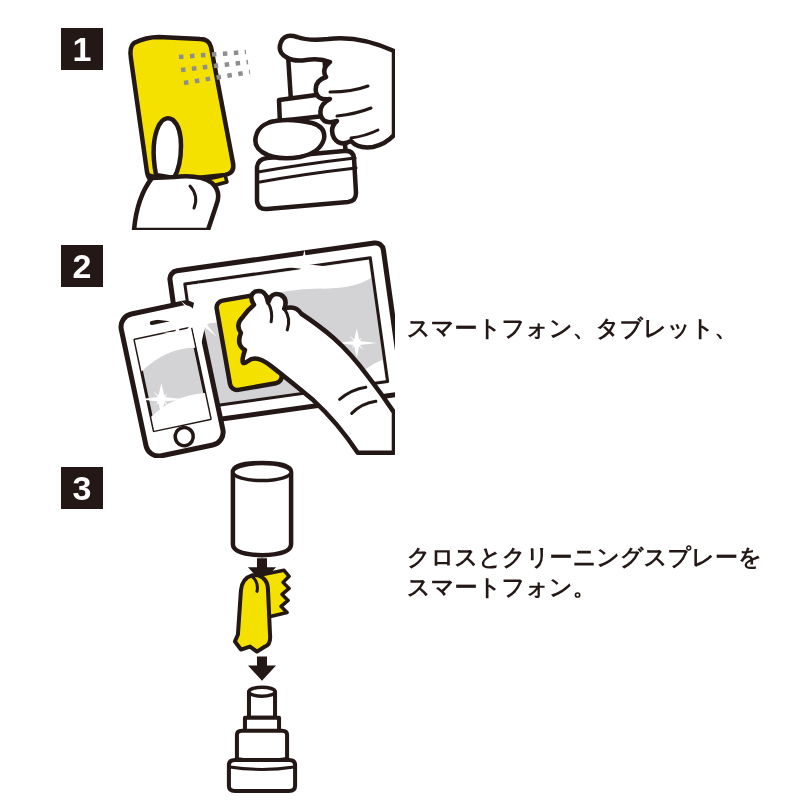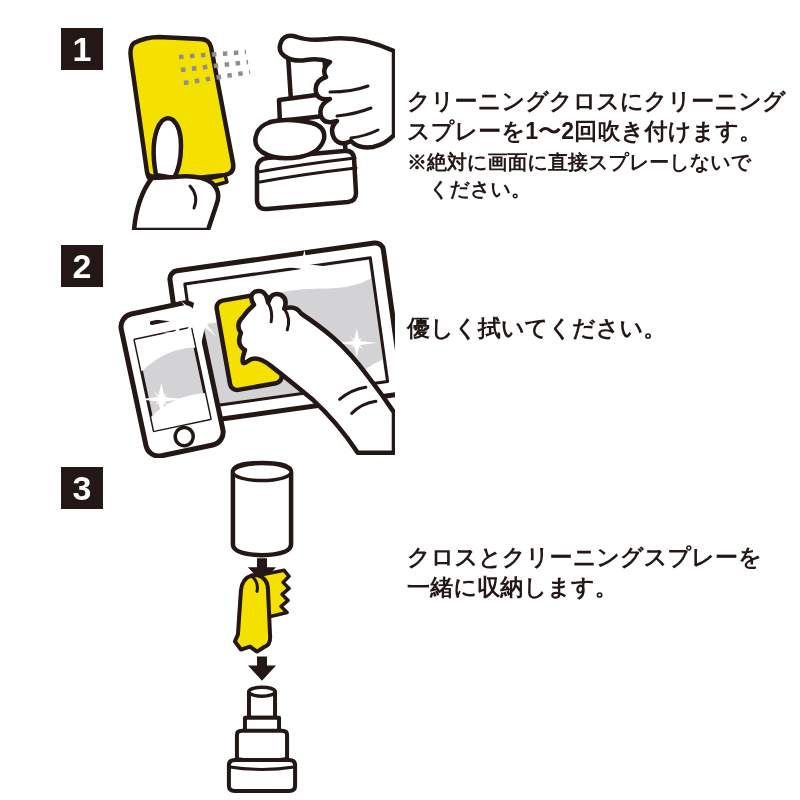--- a/index.html
+++ b/index.html
@@ -73,26 +73,20 @@
 
     <g>
       <path class="f-white s-ink" stroke-width="4.5" d="M 290 26 Q 255 10 224 14 Q 204 16 193 12 Q 181 8 177 17 Q 173 27 182 32 Q 190 37 202 35 Q 216 33 226 37 Q 217 44 222 52 Q 210 56 212 67 Q 214 76 226 74 Q 214 80 217 91 Q 220 100 233 96 Q 225 103 230 113 Q 236 122 247 116 Q 254 124 269 122 Q 282 119 290 110 Z"></path>
       <path class="f-white s-ink" stroke-width="4.5" d="M 153 108 Q 148 120 158 127 Q 172 136 196 132 Q 216 128 220 114 Q 222 102 208 98 Q 181 92 164 98 Q 156 101 153 108 Z"></path>
       <path class="nofill s-ink" stroke-width="3" d="M 226 67 Q 248 67 264 61"></path>
       <path class="nofill s-ink" stroke-width="3" d="M 233 91 Q 252 89 267 83"></path>
       <path class="nofill s-ink" stroke-width="3" d="M 247 113 Q 262 111 274 105"></path>
     </g>
   </svg>
 
-  <div class="textblock" style="left:407px;top:86px">
-    <div class="line">クリーニングクロスにクリーニング</div>
-    <div class="line">スプレーを1〜2回吹き付けます。</div>
-    <div class="note">※絶対に画面に直接スプレーしないで</div>
-    <div class="note indent">ください。</div>
-  </div>
 
   <div class="badge" style="left:61px;top:245px">2</div>
 
   <svg class="illo" style="left:103px;top:240px" width="292" height="218" viewBox="0 0 290 216">
     <defs>
       <path id="star4" d="M -50 0 L -7 -5 L 0 -36 L 7 -5 L 50 0 L 7 5 L 0 36 L -7 5 Z"></path>
     </defs>
 
     <g transform="rotate(-8 180 85)">
       <rect class="f-white s-ink" stroke-width="5" x="74" y="16" width="214" height="152" rx="8"></rect>
@@ -139,21 +133,21 @@
     <g>
       <path class="f-white s-ink" stroke-width="4.5" d="M 150 64 Q 144 55 151 51 Q 160 48 163 58 L 164 62 Q 167 51 176 54 Q 184 58 180 68 Q 191 64 197 73 Q 215 85 229 97 Q 247 113 263 135 Q 277 153 289 171 L 289 211 L 253 211 Q 233 181 209 159 Q 185 139 167 125 Q 152 113 144 120 Q 135 127 141 109 Q 132 104 137 92 Q 131 84 139 76 Q 143 70 150 64 Z"></path>
       <path class="nofill s-ink" stroke-width="3" d="M 164 62 Q 169 71 167 81"></path>
       <path class="nofill s-ink" stroke-width="3" d="M 180 68 Q 187 78 183 89"></path>
       <path class="nofill s-ink" stroke-width="3" d="M 235 158 Q 247 148 261 146"></path>
       <path class="nofill s-ink" stroke-width="3" d="M 247 172 Q 257 162 271 160"></path>
     </g>
   </svg>
 
   <div class="textblock" style="left:407px;top:313px">
-    <div class="line">優しく拭いてください。</div>
+    <div class="line">スマートフォン、タブレット、</div>
   </div>
 
   <div class="badge" style="left:61px;top:467px">3</div>
 
   <svg class="illo" style="left:200px;top:458px" width="124" height="336" viewBox="0 0 120 335">
 
     <g>
       <path class="f-white s-ink" stroke-width="4.5" d="M 31 14 Q 31 5 60 5 Q 89 5 89 14 L 89 86 Q 89 96 60 97 Q 31 96 31 86 Z"></path>
       <ellipse class="f-white s-ink" stroke-width="3.5" cx="60" cy="14" rx="29" ry="8.5"></ellipse>
     </g>
@@ -173,16 +167,16 @@
       <ellipse class="f-white s-ink" stroke-width="3.5" cx="60" cy="233" rx="13" ry="4.5"></ellipse>
       <path class="f-white s-ink" stroke-width="4" d="M 43 259 L 77 259 L 77 273 Q 60 278 43 273 Z"></path>
       <path class="f-white s-ink" stroke-width="4" d="M 35 276 Q 35 272 40 272 L 80 272 Q 85 272 85 276 L 85 300 Q 60 305 35 300 Z"></path>
       <path class="f-white s-ink" stroke-width="4" d="M 27 306 Q 27 301 33 301 L 87 301 Q 93 301 93 306 L 93 327 Q 93 332 87 332 L 33 332 Q 27 332 27 327 Z"></path>
       <path class="nofill s-ink" stroke-width="3" d="M 28 308 Q 60 313 92 308"></path>
     </g>
   </svg>
 
   <div class="textblock" style="left:407px;top:542px">
     <div class="line">クロスとクリーニングスプレーを</div>
-    <div class="line">一緒に収納します。</div>
+    <div class="line">スマートフォン。</div>
   </div>
 
 </div>
 
 </body></html>

